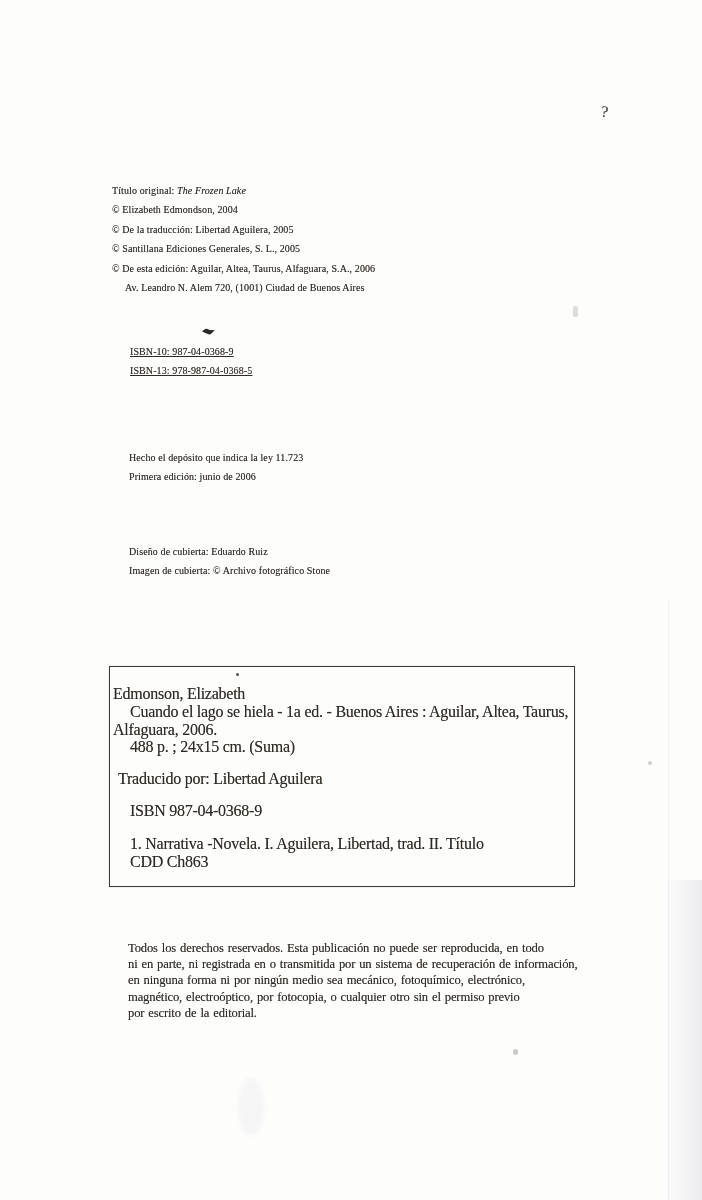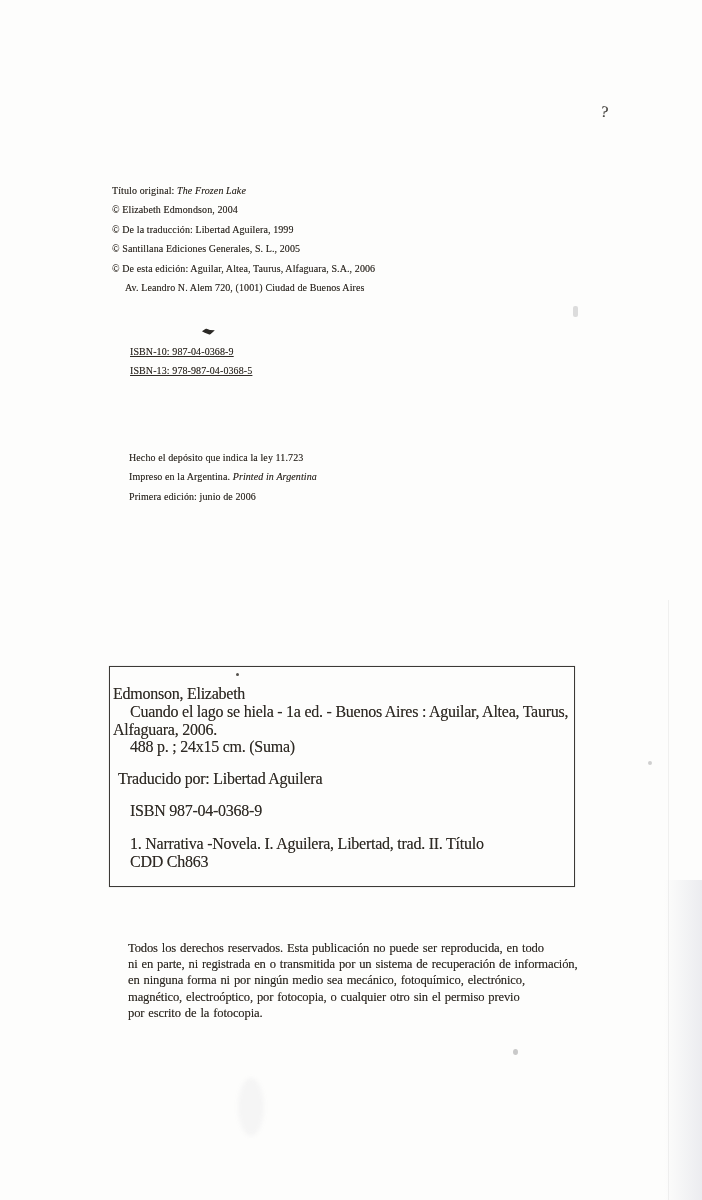--- a/index.html
+++ b/index.html
@@ -132,55 +132,58 @@
   }
 </style>
 </head>
 <body>
 
 <div class="page">
 
   <div class="blk blk-copyright">
     <div class="line"><span>Título original: </span><i>The Frozen Lake</i></div>
     <div class="line">© Elizabeth Edmondson, 2004</div>
-    <div class="line">© De la traducción: Libertad Aguilera, 1999</div>
+    <div class="line">© De la traducción: Libertad Aguilera, 2005</div>
     <div class="line">© Santillana Ediciones Generales, S. L., 2005</div>
     <div class="line">© De esta edición: Aguilar, Altea, Taurus, Alfaguara, S.A., 2006</div>
     <div class="line addr-indent">Av. Leandro N. Alem 720, (1001) Ciudad de Buenos Aires</div>
   </div>
 
   <div class="blk blk-isbn">
     <div class="line">ISBN-10: 987-04-0368-9</div>
     <div class="line">ISBN-13: 978-987-04-0368-5</div>
   </div>
 
   <div class="blk blk-deposit">
     <div class="line">Hecho el depósito que indica la ley 11.723</div>
-    <div class="line"><span>Impreso en la Argentina. </span><i>Printed in Argentina</i></div>
     <div class="line">Primera edición: junio de 2006</div>
   </div>
 
+  <div class="blk blk-credits">
+    <div class="line">Diseño de cubierta: Eduardo Ruiz</div>
+    <div class="line">Imagen de cubierta: © Archivo fotográfico Stone</div>
+  </div>
 
   <div class="cip-box">
     <div class="cip-line cip-author">Edmonson, Elizabeth</div>
     <div class="cip-line cip-title">Cuando el lago se hiela - 1a ed. - Buenos Aires : Aguilar, Altea, Taurus,</div>
     <div class="cip-line cip-title-cont">Alfaguara, 2006.</div>
     <div class="cip-line cip-physical">488 p. ; 24x15 cm. (Suma)</div>
     <div class="cip-line cip-translator">Traducido por: Libertad Aguilera</div>
     <div class="cip-line cip-isbn">ISBN 987-04-0368-9</div>
     <div class="cip-line cip-subjects">1. Narrativa -Novela. I. Aguilera, Libertad, trad. II. Título</div>
     <div class="cip-line cip-cdd">CDD Ch863</div>
   </div>
 
   <div class="blk blk-rights">
     <div class="rights-line">Todos los derechos reservados. Esta publicación no puede ser reproducida, en todo</div>
     <div class="rights-line">ni en parte, ni registrada en o transmitida por un sistema de recuperación de información,</div>
     <div class="rights-line">en ninguna forma ni por ningún medio sea mecánico, fotoquímico, electrónico,</div>
     <div class="rights-line">magnético, electroóptico, por fotocopia, o cualquier otro sin el permiso previo</div>
-    <div class="rights-line">por escrito de la fotocopia.</div>
+    <div class="rights-line">por escrito de la editorial.</div>
   </div>
 
   <div class="ink-tick"></div>
   <div class="ink-qmark">?</div>
   <div class="box-dot"></div>
   <div class="faint-mark-1"></div>
   <div class="faint-mark-2"></div>
   <div class="faint-mark-3"></div>
   <div class="faint-smudge-bottom"></div>
   <div class="scan-crease"></div>

